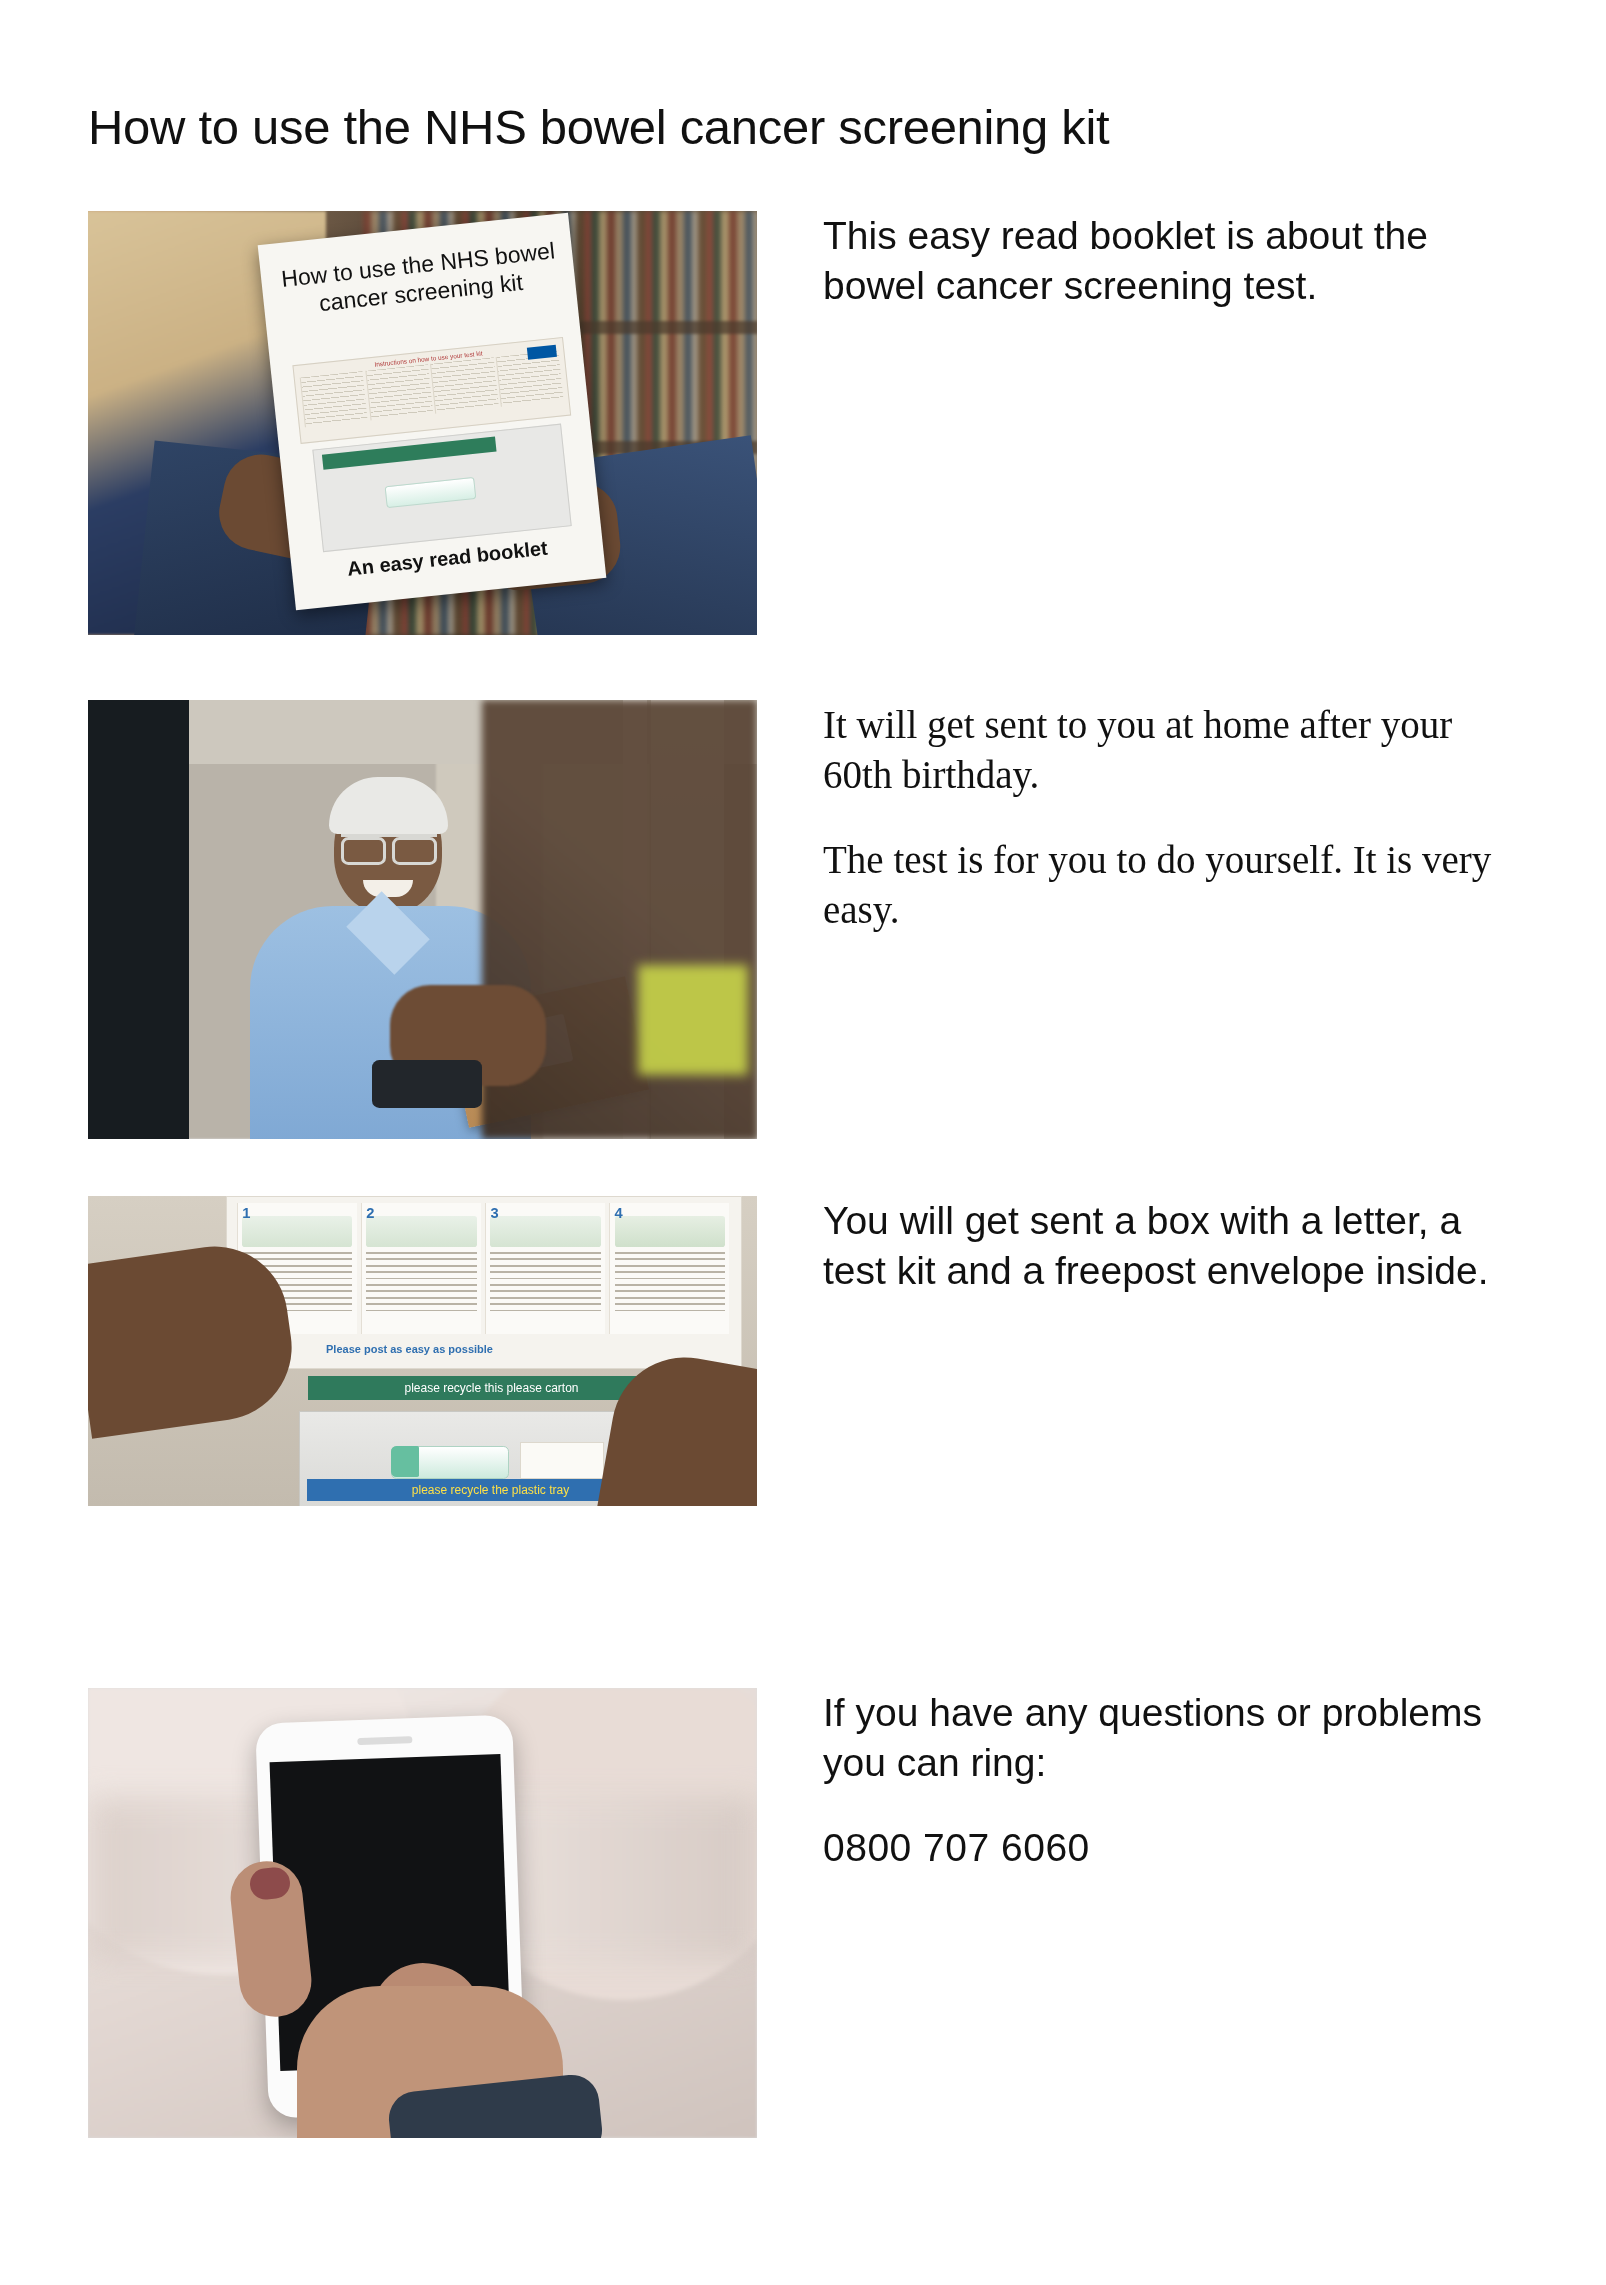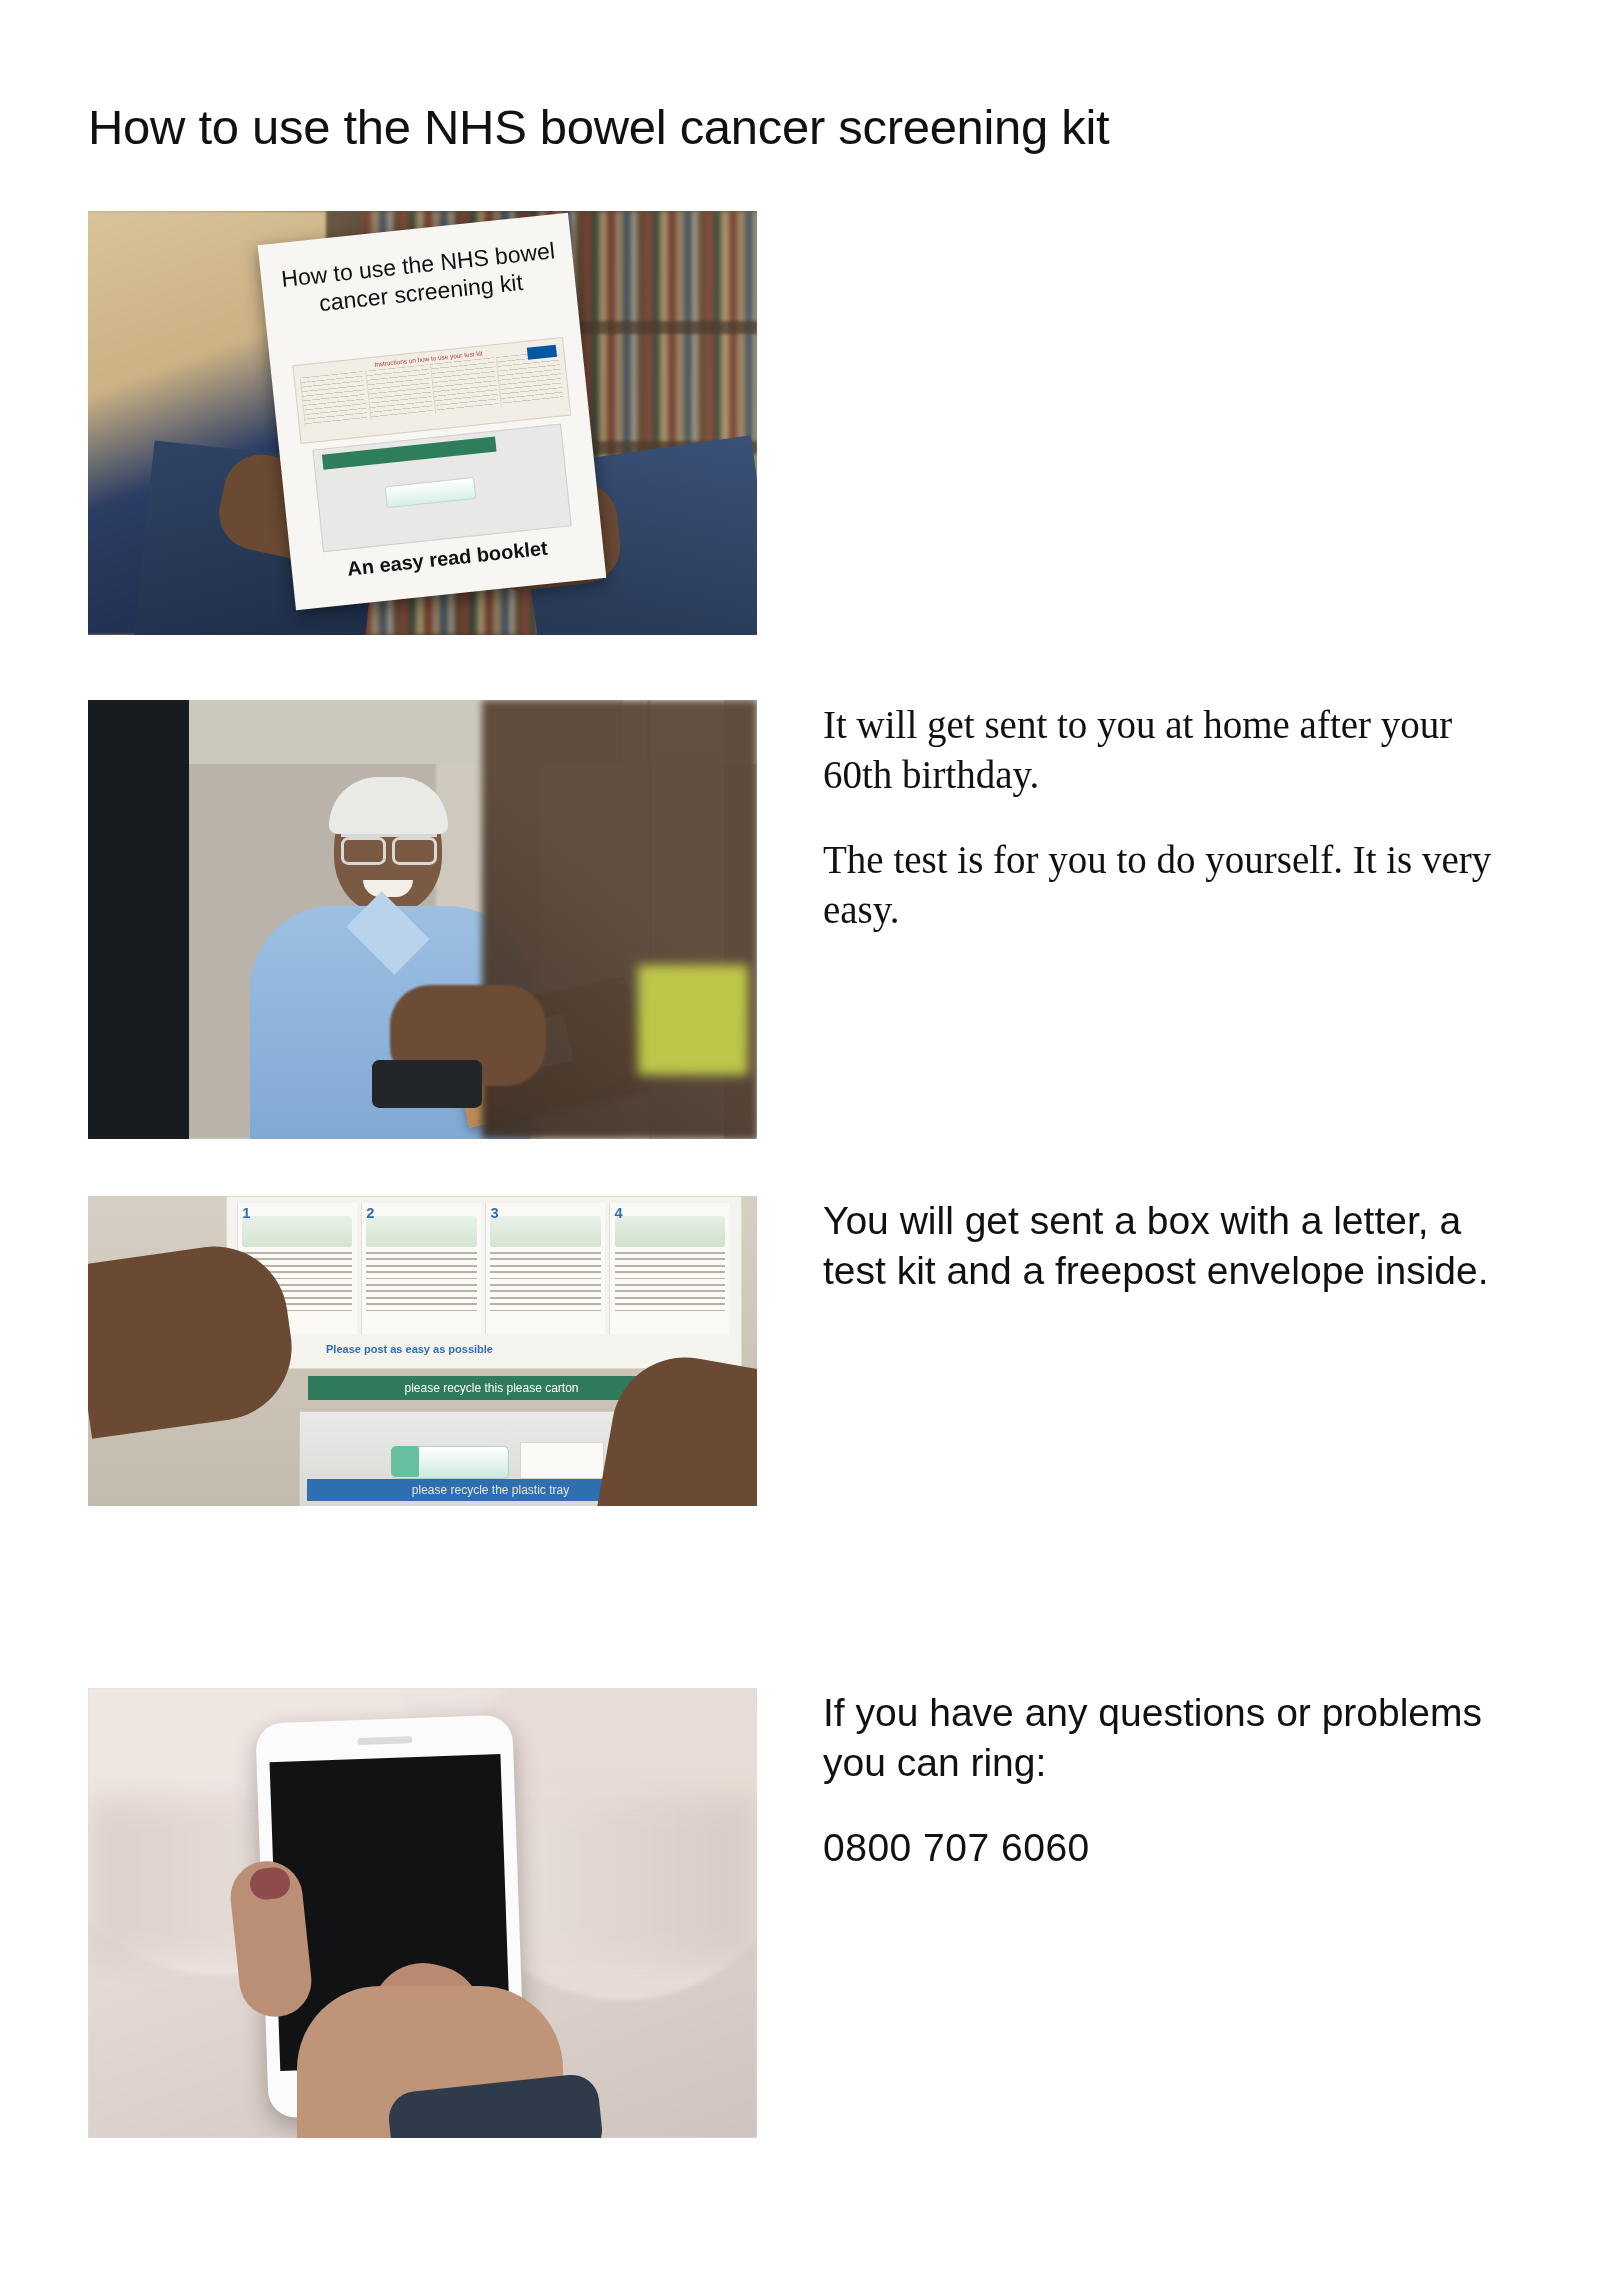--- a/index.html
+++ b/index.html
@@ -282,21 +282,21 @@
     position:absolute; left:303px; top:250px; width:27.5px; height:31px;
     background:#66bfa0; border-radius:5.5px 1.8px 1.8px 5.5px;
   }
   .ph3 .tube-label {
     position:absolute; left:432px; top:246px; width:84px; height:37px;
     background:#fbfaf6; border:0.9px solid #ddd8cd; font-size:6.4px; color:#555; padding:1.8px;
     box-sizing:border-box;
   }
   .ph3 .plastic-strip {
     position:absolute; left:219px; bottom:5.5px; width:367px; height:22px;
-    background:#2f6fb0; color:#e5e5e5; font-size:12px; line-height:22px; text-align:center;
+    background:#2f6fb0; color:#fde047; font-size:12px; line-height:22px; text-align:center;
   }
   .ph3 .handL {
     position:absolute; left:-9.2px; top:55px; width:211px; height:174px;
     background:#6b4a33; border-radius:0 73px 73px 0; transform:rotate(-8deg);
   }
   .ph3 .handR {
     position:absolute; right:-18.4px; bottom:-18.4px; width:165px; height:165px;
     background:#6b4a33; border-radius:73px 0 0 0; transform:rotate(10deg);
   }
 
@@ -385,20 +385,23 @@
                 <div></div>
                 <div></div>
               </div>
             <div class="bk-nhs"></div>
           </div>
           <div class="bk-tray"></div>
           <div class="bk-green"></div>
           <div class="bk-tube"></div>
           <div class="bk-foot">An easy read booklet</div>
         </div>
+      </div>
+      <div class="text-col">
+        <p class="para">This easy read booklet is about the bowel cancer screening test.</p>
       </div>
     </div>
 
     <div class="row" style="top:700px; height:439px;font-family:Liberation Serif, serif;">
       <div class="photo ph2">
         <div class="bg"></div>
         <div class="wallL"></div>
         <div class="ceil"></div>
         <div class="doorframe"></div>
         <div class="window"></div>

